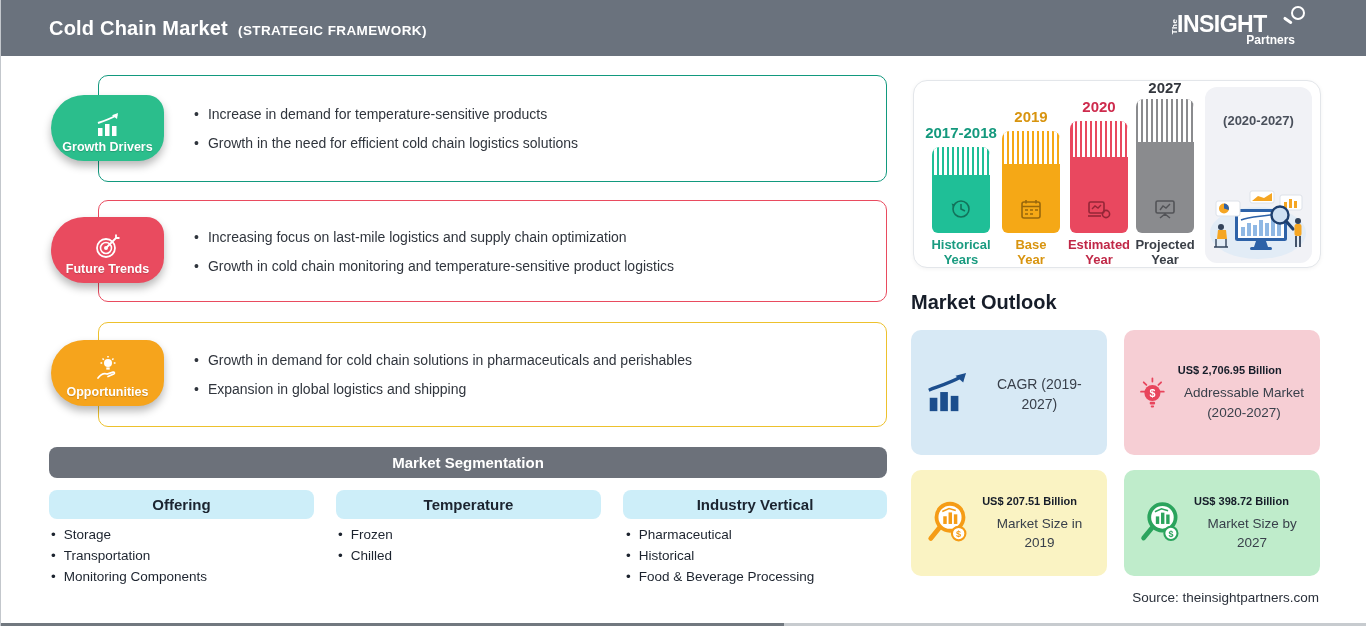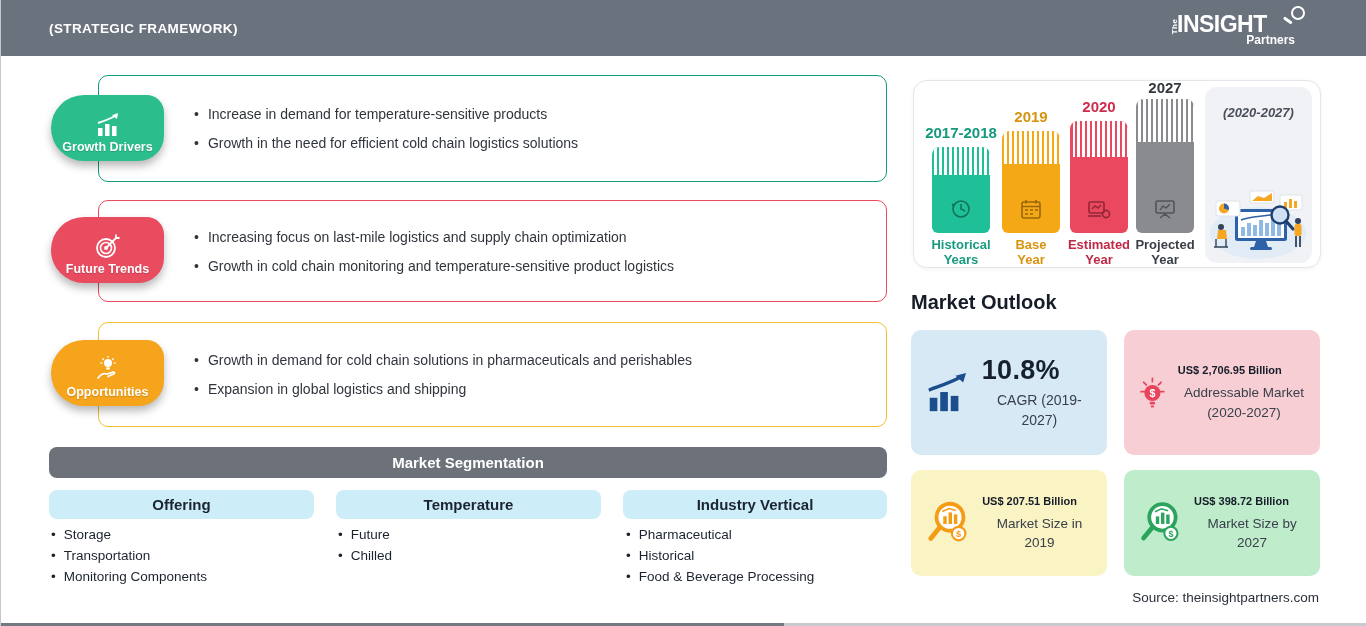--- a/index.html
+++ b/index.html
@@ -36,41 +36,42 @@
 
   
   .tl-panel { left:912px; top:80px; width:408px; height:188px; background:#fff; border:1px solid #E3E6EA; border-radius:14px; box-shadow:0 1px 4px rgba(0,0,0,.05); }
   .tl-bar { position:absolute; width:58px; border-radius:8px 8px 6px 6px; overflow:hidden; }
   .tl-stripes { position:absolute; top:0; left:0; right:0; height:32%; background:repeating-linear-gradient(90deg, transparent 0 2.5px, #fff 2.5px 5px); }
   .tl-bar svg { position:absolute; bottom:12px; left:50%; transform:translateX(-50%); opacity:.6; }
   .tl-year { position:absolute; width:84px; text-align:center; font-size:15px; font-weight:bold; }
   .tl-cap { position:absolute; top:156px; width:84px; text-align:center; font-size:13px; font-weight:bold; line-height:15px; }
   .tl-forecast { position:absolute; left:291px; top:6px; width:107px; height:176px; background:#F1F2F6; border-radius:12px; text-align:center; padding-top:13px; }
   .tl-forecast .f1 { font-size:13.5px; font-weight:bold; color:#383D46; line-height:17px; }
-  .tl-forecast .f3 { font-size:13px; color:#4A505B; margin-top:5px; font-weight:600;font-style:italic; }
+  .tl-forecast .f3 { font-size:13px; color:#4A505B; margin-top:13px; font-weight:600; }
   .tl-illus { position:absolute; left:3px; bottom:2px; }
 
   
   .outlook-title { left:910px; top:291px; font-size:20px; font-weight:bold; color:#161D29; }
   .card { border-radius:10px; display:flex; align-items:center; padding:0 10px 0 13px; gap:10px; }
   .card-val-big { font-size:27px; font-weight:bold; color:#16202E; letter-spacing:.3px; }
   .card-val { font-size:11px; font-weight:bold; color:#161D29; line-height:1.38; }
   .card-desc { font-size:13.5px; color:#39404B; line-height:1.42; margin-top:5px;text-align:center; }
   .src { left:0; top:590px; width:1318px; text-align:right; font-size:13.5px; color:#2A303A; }
 
   .bottom-line-l { left:0; bottom:0; width:783px; height:3px; background:#71787F; }
   .bottom-line-r { left:783px; bottom:0; width:583px; height:3px; background:#C7CBCF; }
 </style>
 </head>
 <body>
 
 <div class="page">
 
   <div class="abs header">
     <div class="header-title-wrap">
+      <span class="header-title">Cold Chain Market</span>
       <span class="header-subtitle">(STRATEGIC FRAMEWORK)</span>
     </div>
     <div class="logo">
       <span class="logo-the">The</span>
       <span class="logo-insight">INSIGHT</span>
       <span class="logo-lens"></span>
       <span class="logo-handle"></span>
       <span class="logo-partners">Partners</span>
     </div>
   </div>
@@ -130,21 +131,21 @@
   </div>
   <div class="abs seg-chip" style="left:622px;width:264px;">
     <span>Industry Vertical</span>
   </div>
   <ul class="abs seg-list" style="left:50px;">
     <li>Storage</li>
     <li>Transportation</li>
     <li>Monitoring Components</li>
   </ul>
   <ul class="abs seg-list" style="left:337px;">
-    <li>Future</li>
+    <li>Frozen</li>
     <li>Chilled</li>
   </ul>
   <ul class="abs seg-list" style="left:625px;">
     <li>Pharmaceutical</li>
     <li>Historical</li>
     <li>Food &amp; Beverage Processing</li>
   </ul>
 
   <div class="abs tl-panel">
     <span class="tl-year" style="left:5px;top:43px;color:#14997D;">2017-2018</span>
@@ -244,21 +245,20 @@
 
   <div class="abs card" style="left:910px;top:330px;width:196px;height:125px;background:#D7E9F5;">
     <svg width="50" height="46" viewBox="0 0 50 46">
       <rect x="6" y="28" width="8" height="14" fill="#1C4E8D"></rect>
       <rect x="17" y="22" width="8" height="20" fill="#1C4E8D"></rect>
       <rect x="28" y="26" width="8" height="16" fill="#1C4E8D"></rect>
       <path d="M5 20 C15 16 26 13 39 6" stroke="#1C4E8D" stroke-width="3.4" fill="none"></path>
       <path d="M44 2 L33 5 L41 12 Z" fill="#1C4E8D"></path>
     </svg>
     <div>
-      <div class="card-val-big">10.8%</div>
       <div class="card-desc" style="font-size:14px;">CAGR (2019-2027)</div>
     </div>
   </div>
 
   <div class="abs card" style="left:1123px;top:330px;width:196px;height:125px;background:#F6CED4;">
     <svg width="46" height="52" viewBox="0 0 46 52">
       <path d="M23 4 L23 9 M10 10 L14 14 M36 10 L32 14 M6 24 L12 24 M40 24 L34 24" stroke="#E8455C" stroke-width="2.6" stroke-linecap="round"></path>
       <circle cx="23" cy="26" r="12" fill="#E8455C"></circle>
       <text x="23" y="31.5" text-anchor="middle" font-size="16" font-weight="bold" fill="#fff" font-family="Liberation Sans, sans-serif">$</text>
       <rect x="19" y="39" width="8" height="4" rx="1.5" fill="#E8455C"></rect>

